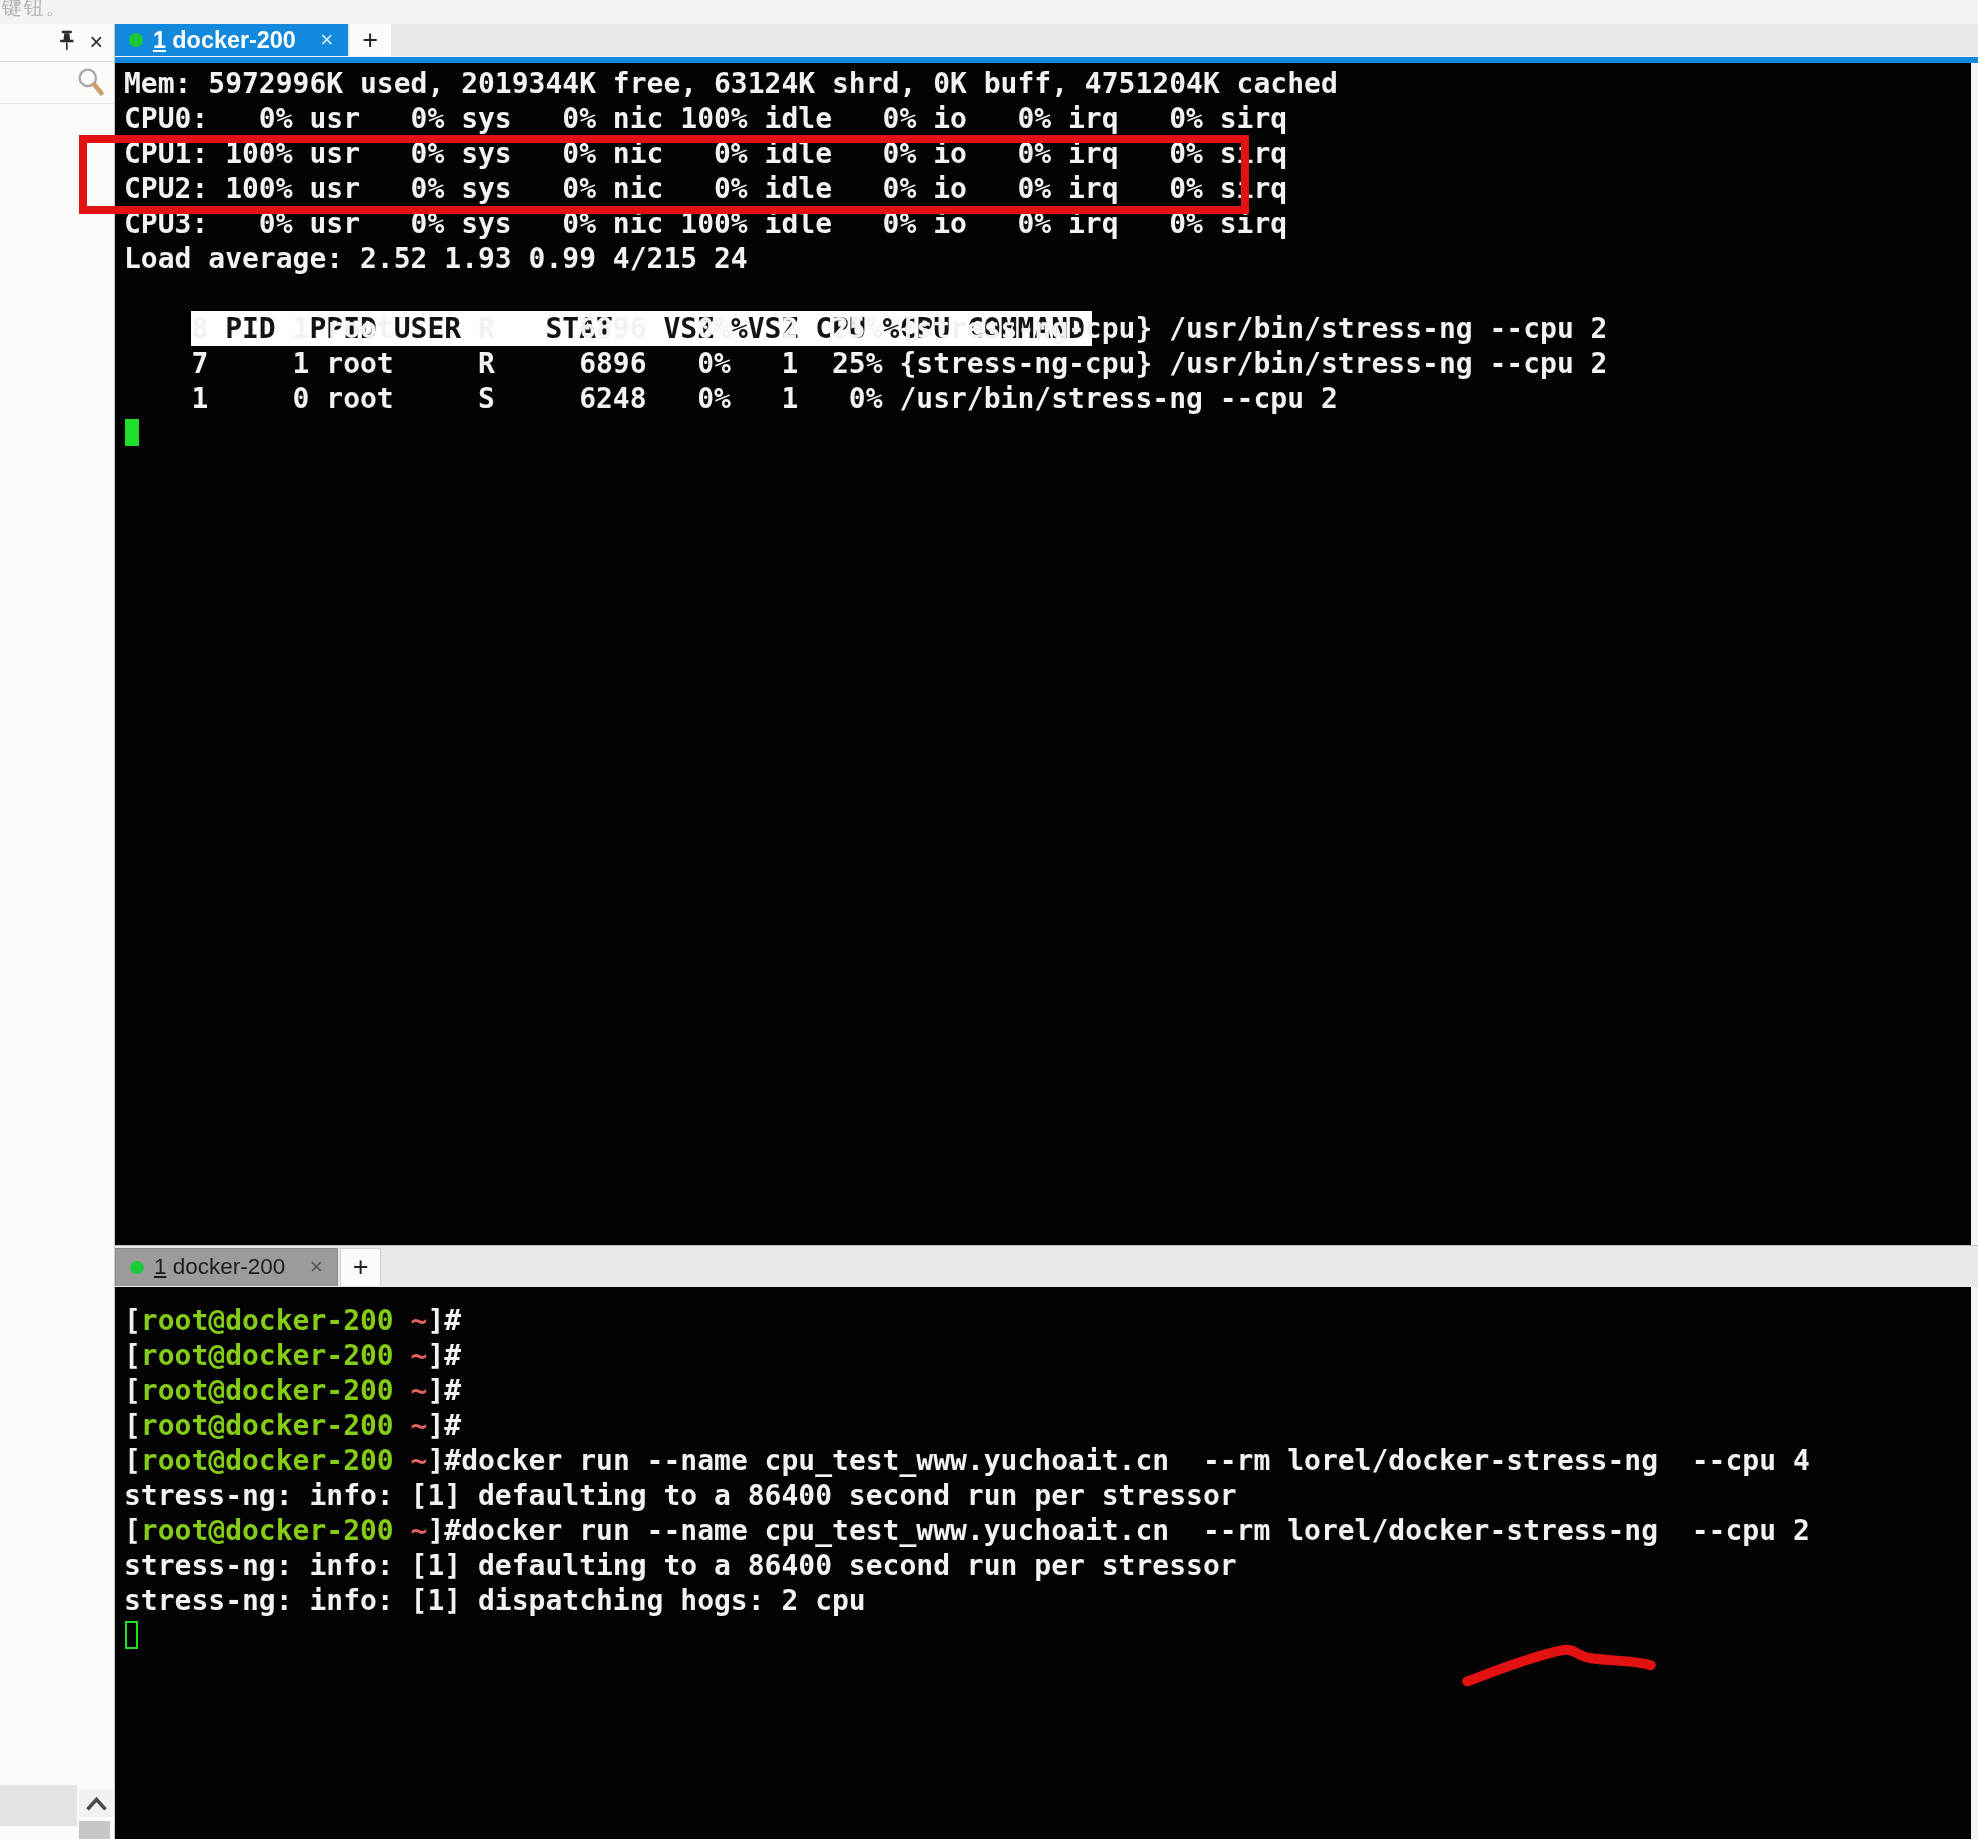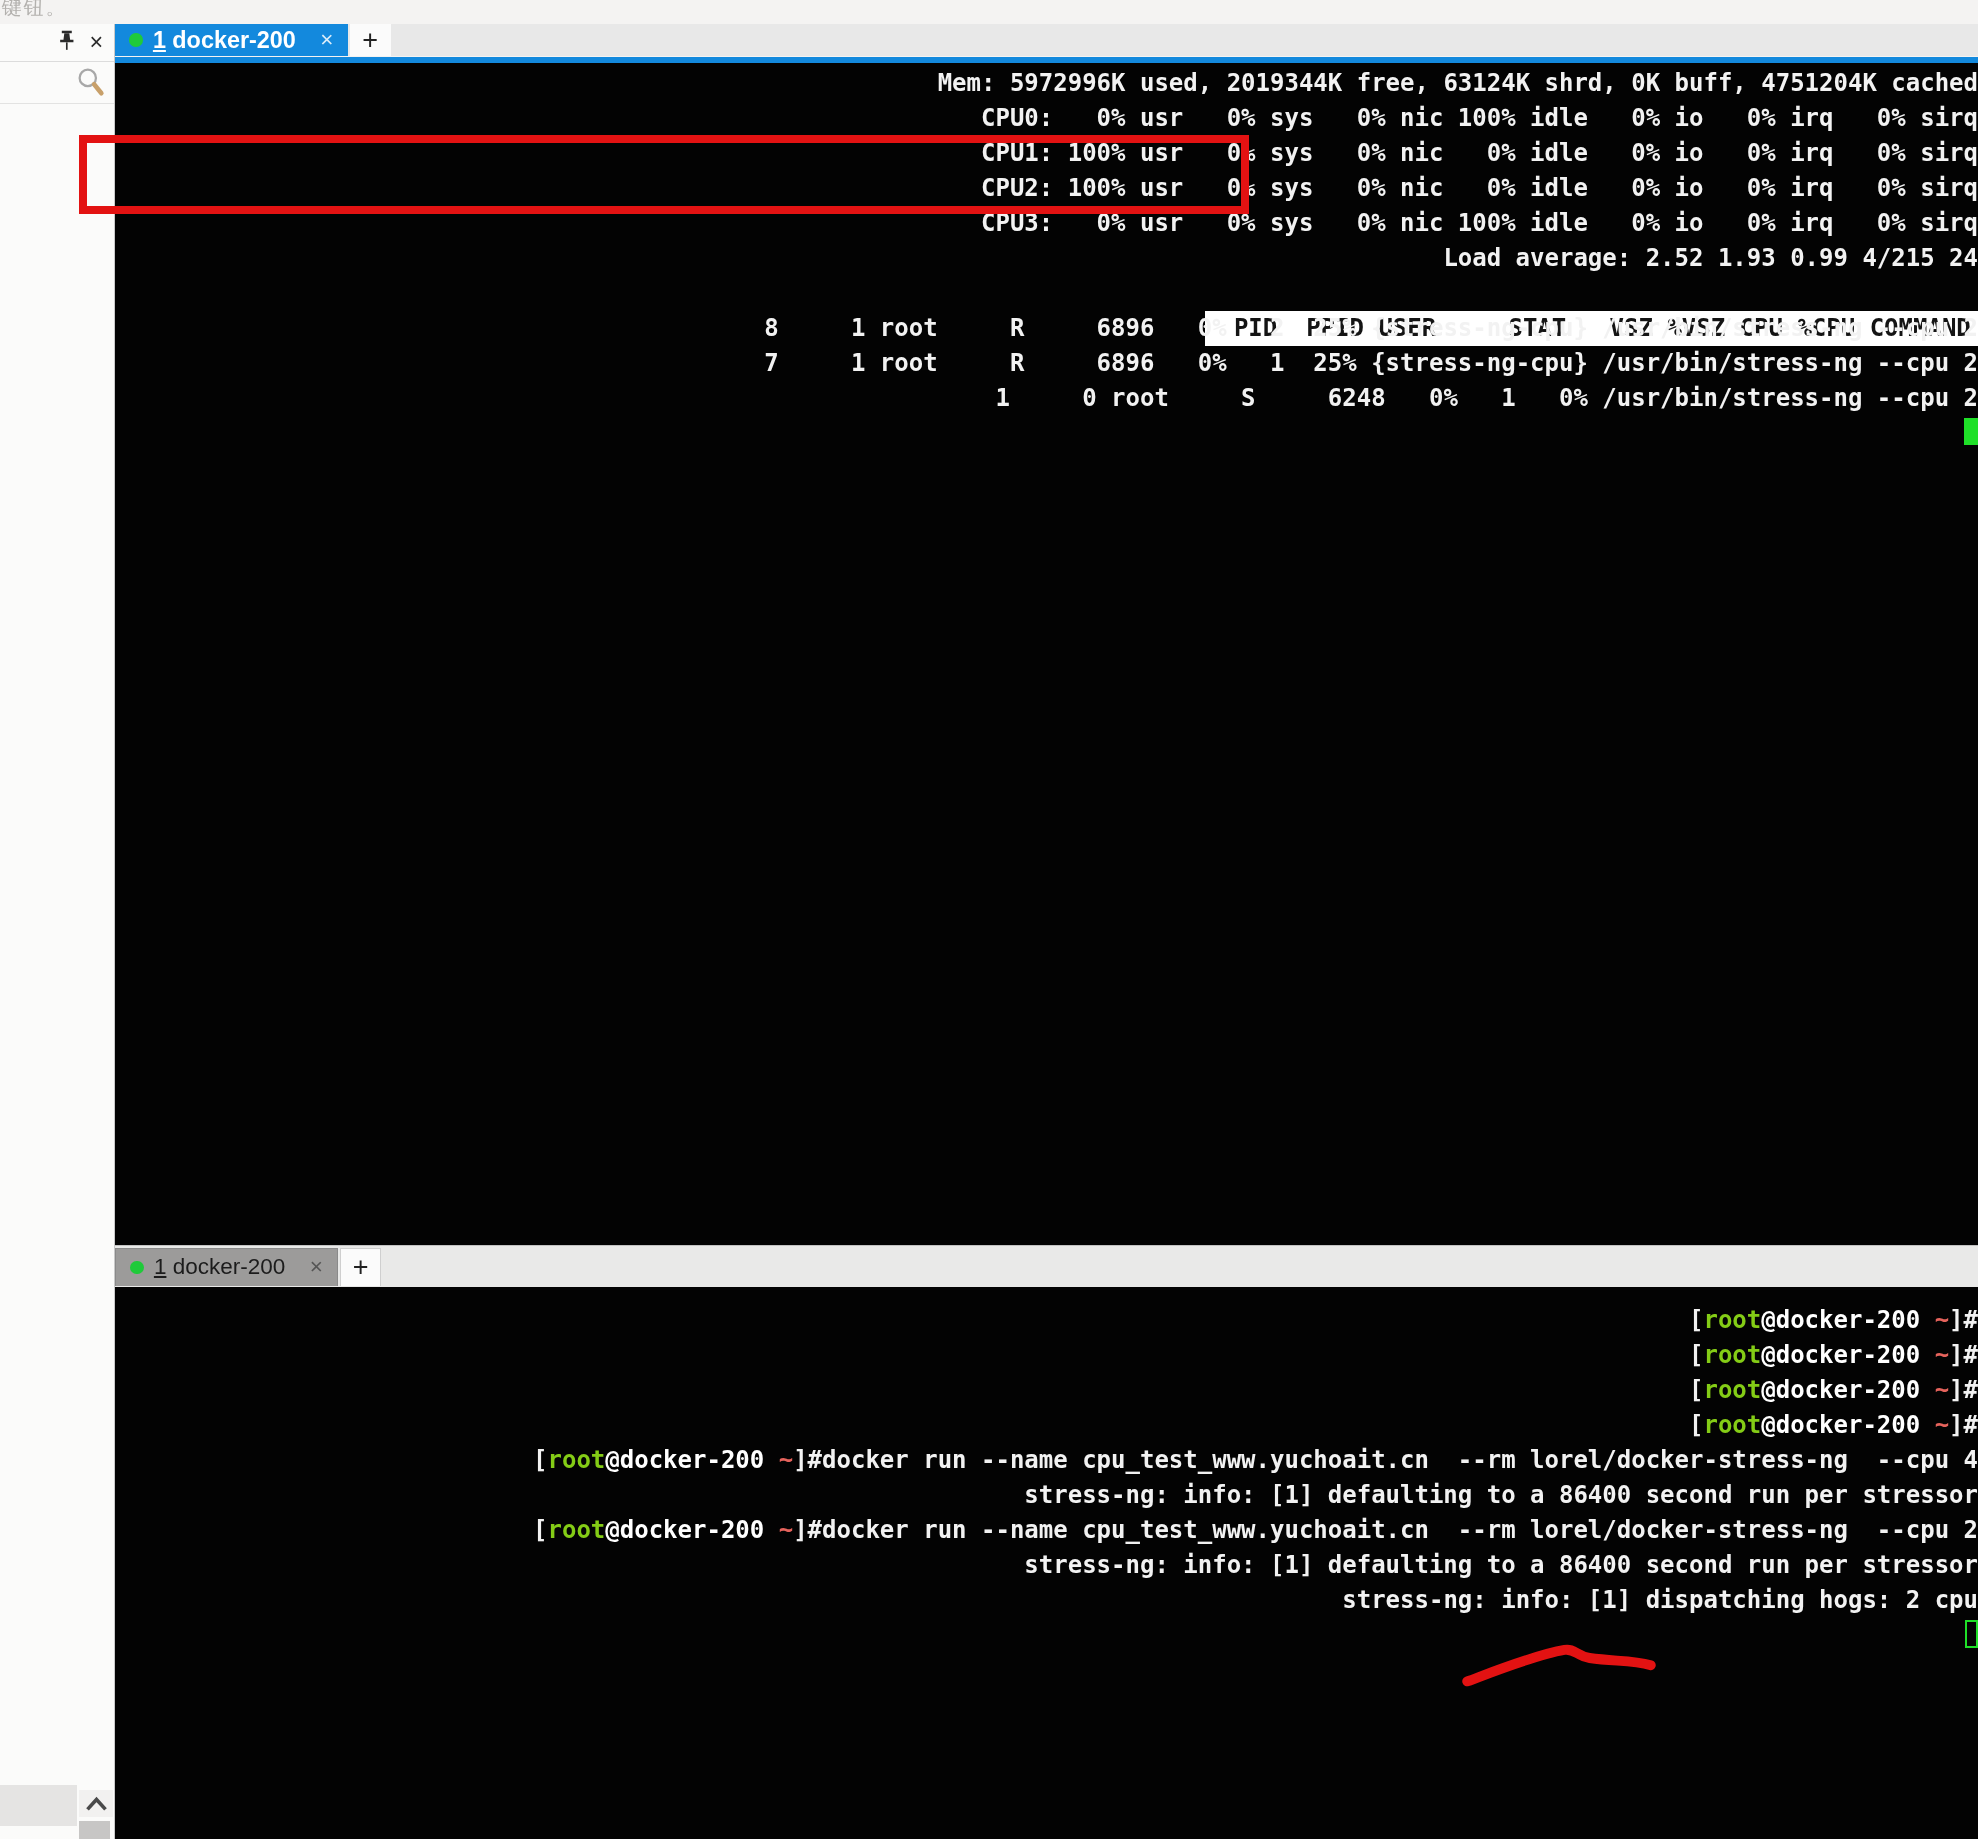--- a/index.html
+++ b/index.html
@@ -35,33 +35,33 @@
   .dot { width:13.5px; height:13.5px; border-radius:50%; background:#1fca3a; flex:none; }
   .tindex { text-decoration:underline; }
   .tlabel { margin-left:-3.6px; }
   .tclose { margin-left:14.4px; font-weight:400; font-size:22.5px; opacity:.85; }
   .tab.inactive .tclose { color:#555; opacity:1; }
   .tab.plus { background:#fbfbfb; width:41px; justify-content:center; margin-left:1.8px;
               font-size:27px; color:#222; font-weight:400; }
   .tabbar.bottom .tab.plus { height:38px; margin-top:1.8px; border:0.9px solid #cfcfcf; border-bottom:none; }
 
   
-  .term { position:absolute; left:115px; right:0; background:#030303;
-          font-family:"DejaVu Sans Mono", monospace; font-weight:700; font-size:24px;
-          color:#f2f2f2; padding-left:9px;text-align:right; }
+  .term { position:absolute; left:115px; right:7px; background:#030303;
+          font-family:"DejaVu Sans Mono", monospace; font-weight:700; font-size:28px;
+          color:#f2f2f2; padding-left:9px; }
   .top-term { top:63px; height:1182px; padding-top:2.7px; }
   .bottom-term { top:1287px; height:553px; padding-top:16px; }
   .tline { height:35px; line-height:35px; white-space:pre; }
   .invert { display:inline-block; height:100%; background:#ffffff; color:#141414; padding-right:7.2px; }
   .cursor-fill { display:inline-block; width:14.4px; height:27px; background:#1fe028;
                  vertical-align:middle; margin:0 0 3.6px 0.9px; }
   .cursor-hollow { display:inline-block; width:13.5px; height:28px; border:2.7px solid #1fe028;
                    vertical-align:middle; margin:0 0 3.6px 0.9px; }
   .c-blue  { color:#84cc16; }
-  .c-green { color:#ffffff; }
+  .c-green { color:#84cc16; }
   .c-tred  { color:#e5635c; }
 
   
   .redbox { position:absolute; left:79px; top:135px; width:1170px; height:79px;
             border:8px solid #e31212; z-index:6; }
   .squiggle { position:absolute; left:1451px; top:1640px; z-index:6; }
 </style>
 </head>
 <body>
 

